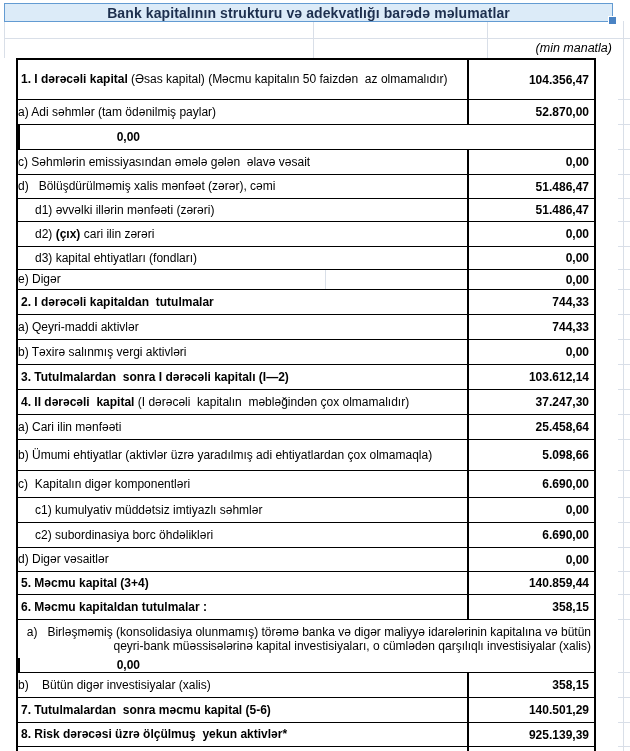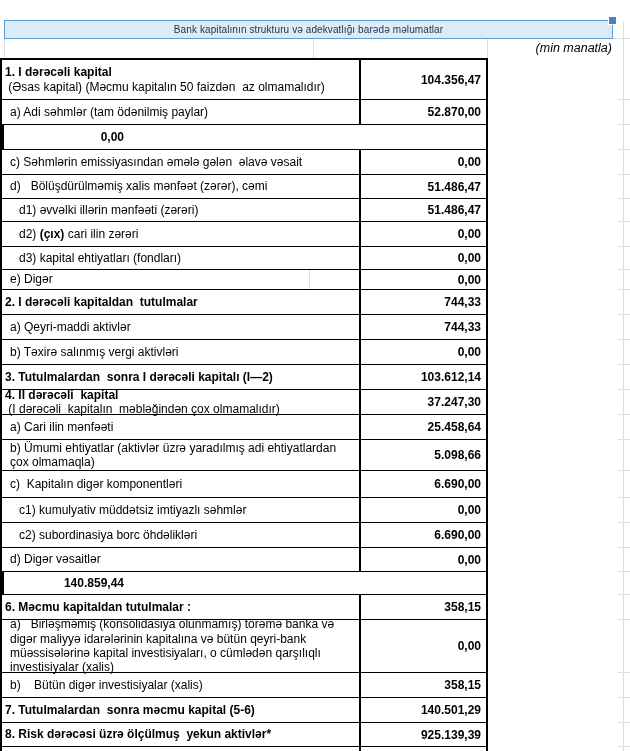--- a/index.html
+++ b/index.html
@@ -4,60 +4,61 @@
 <style>
   html,body{margin:0;padding:0;}
   body{
     width:630px;height:751px;position:relative;overflow:hidden;
     background:#ffffff;
     font-family:"Liberation Sans", sans-serif;
     color:#000;
   }
   
   .title-bar{
-    position:absolute;left:4px;top:20px;width:609px;height:19px;
+    position:absolute;left:4px;top:3px;width:609px;height:19px;
     box-sizing:border-box;
     background:#dcebf8;
     border:1.5px solid #639bd2;
     display:flex;align-items:center;justify-content:center;
-    font-weight:normal;font-size:10px;color:#1d2f4e;
+    font-weight:bold;font-size:14px;color:#1d2f4e;
     letter-spacing:0.1px;
   }
   .fill-handle{
     position:absolute;left:609px;top:17px;width:7px;height:7px;
     background:#4a83c4;box-shadow:0 0 0 1px #ffffff;
   }
   .unit-note{
     position:absolute;top:41px;right:18px;
     font-style:italic;font-size:12.5px;color:#000;
   }
   
   .gl{position:absolute;background:#d9dfe8;}
   
   .capital-table{
-    position:absolute;left:0;top:58px;width:488px;
+    position:absolute;left:16px;top:58px;width:580px;
     box-sizing:border-box;
     border:2px solid #000;border-bottom:none;
     background:#fff;
+    text-align:right;
   }
   .row{
     display:flex;box-sizing:border-box;
     border-bottom:1px solid #000;
   }
   .row.stub{border-bottom:none;}
   .cell{box-sizing:border-box;display:flex;align-items:center;}
   .label{
     flex:1;position:relative;
     font-size:12px;line-height:1.2;
     padding-top:1px;padding-bottom:1px;padding-right:3px;
     flex-wrap:wrap;align-content:center;
   }
   .label span{white-space:pre-wrap;}
   .ind0{padding-left:3px;}
-  .ind1{padding-left:8px;}
+  .ind1{}
   .ind2{padding-left:17px;}
   .value{
     width:127px;border-left:2px solid #000;
     justify-content:flex-end;padding-right:5px;
     font-size:12px;
     font-weight:bold;
   }
   .midline{position:absolute;left:307px;top:0;bottom:0;width:1px;background:#d9dfe8;}
 </style>
 </head>
@@ -193,29 +194,32 @@
       </div>
       <div class="cell value">6.690,00</div>
     </div>
     <div class="row" style="height: 24px;">
       <div class="cell label ind1">
         <span>d) Digər vəsaitlər</span>
       </div>
       <div class="cell value">0,00</div>
     </div>
     <div class="row" style="height: 23px;">
+      <div class="cell label ind0">
+        <span style="font-weight: bold;">5. Məcmu kapital (3+4)</span>
+      </div>
       <div class="cell value">140.859,44</div>
     </div>
     <div class="row" style="height: 25px;">
       <div class="cell label ind0">
         <span style="font-weight: bold;">6. Məcmu kapitaldan tutulmalar :</span>
       </div>
       <div class="cell value">358,15</div>
     </div>
-    <div class="row" style="height: 53px;">
+    <div class="row" style="height: 53px; flex-direction: column;">
       <div class="cell label ind1">
         <span>a)   Birləşməmiş (konsolidasiya olunmamış) törəmə banka və digər maliyyə idarələrinin kapitalına və bütün qeyri-bank müəssisələrinə kapital investisiyaları, o cümlədən qarşılıqlı investisiyalar (xalis)</span>
       </div>
       <div class="cell value">0,00</div>
     </div>
     <div class="row" style="height: 25px;">
       <div class="cell label ind1">
         <span>b)    Bütün digər investisiyalar (xalis)</span>
       </div>
       <div class="cell value">358,15</div>

